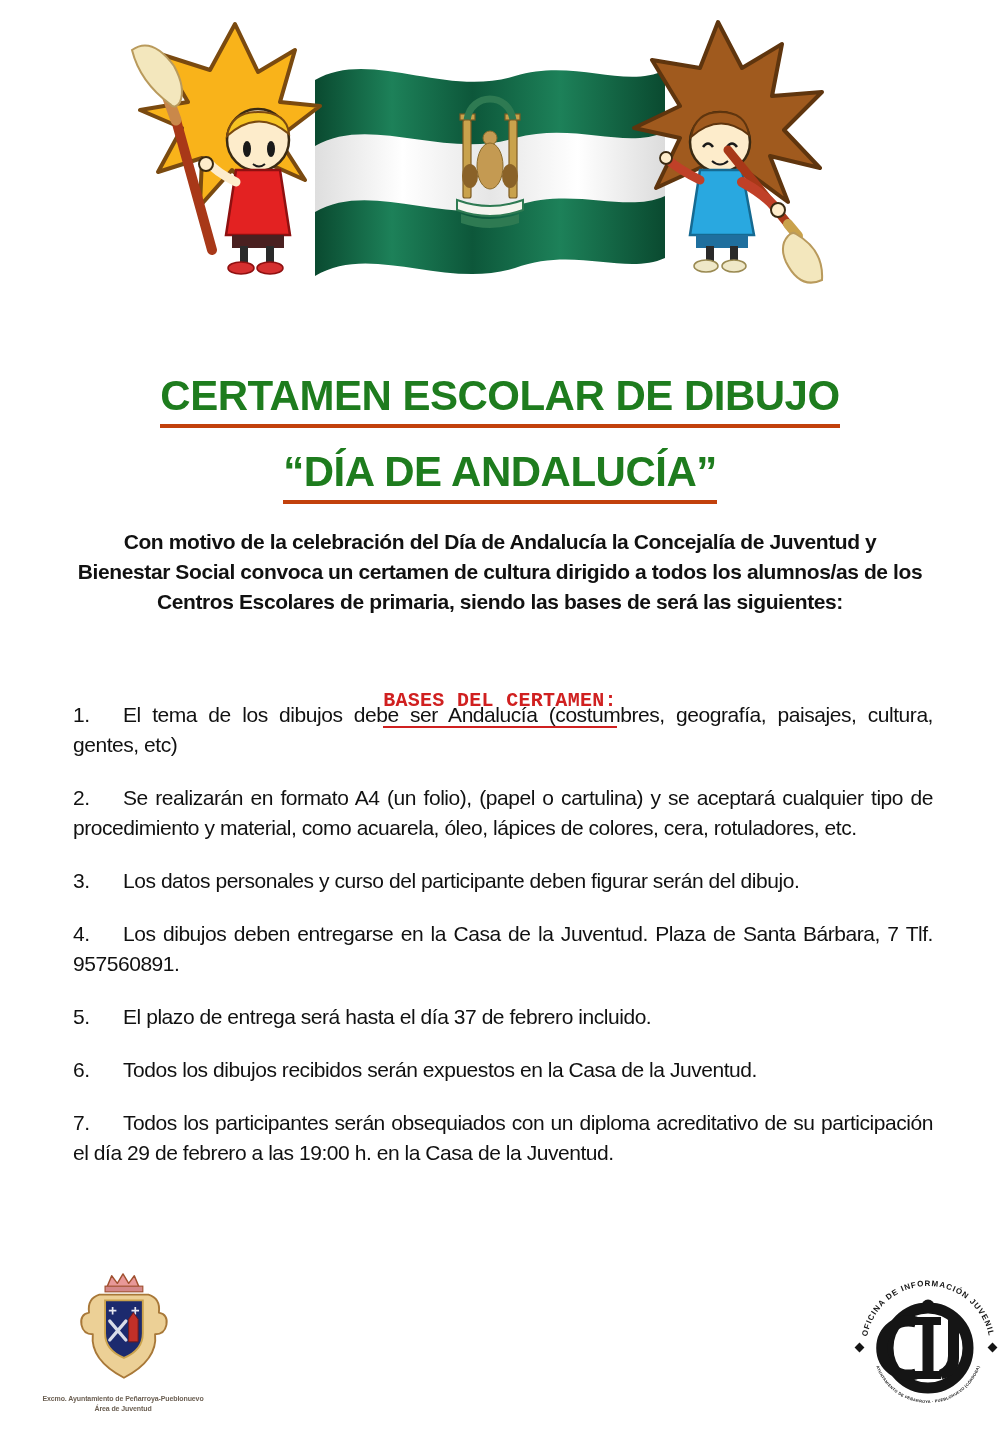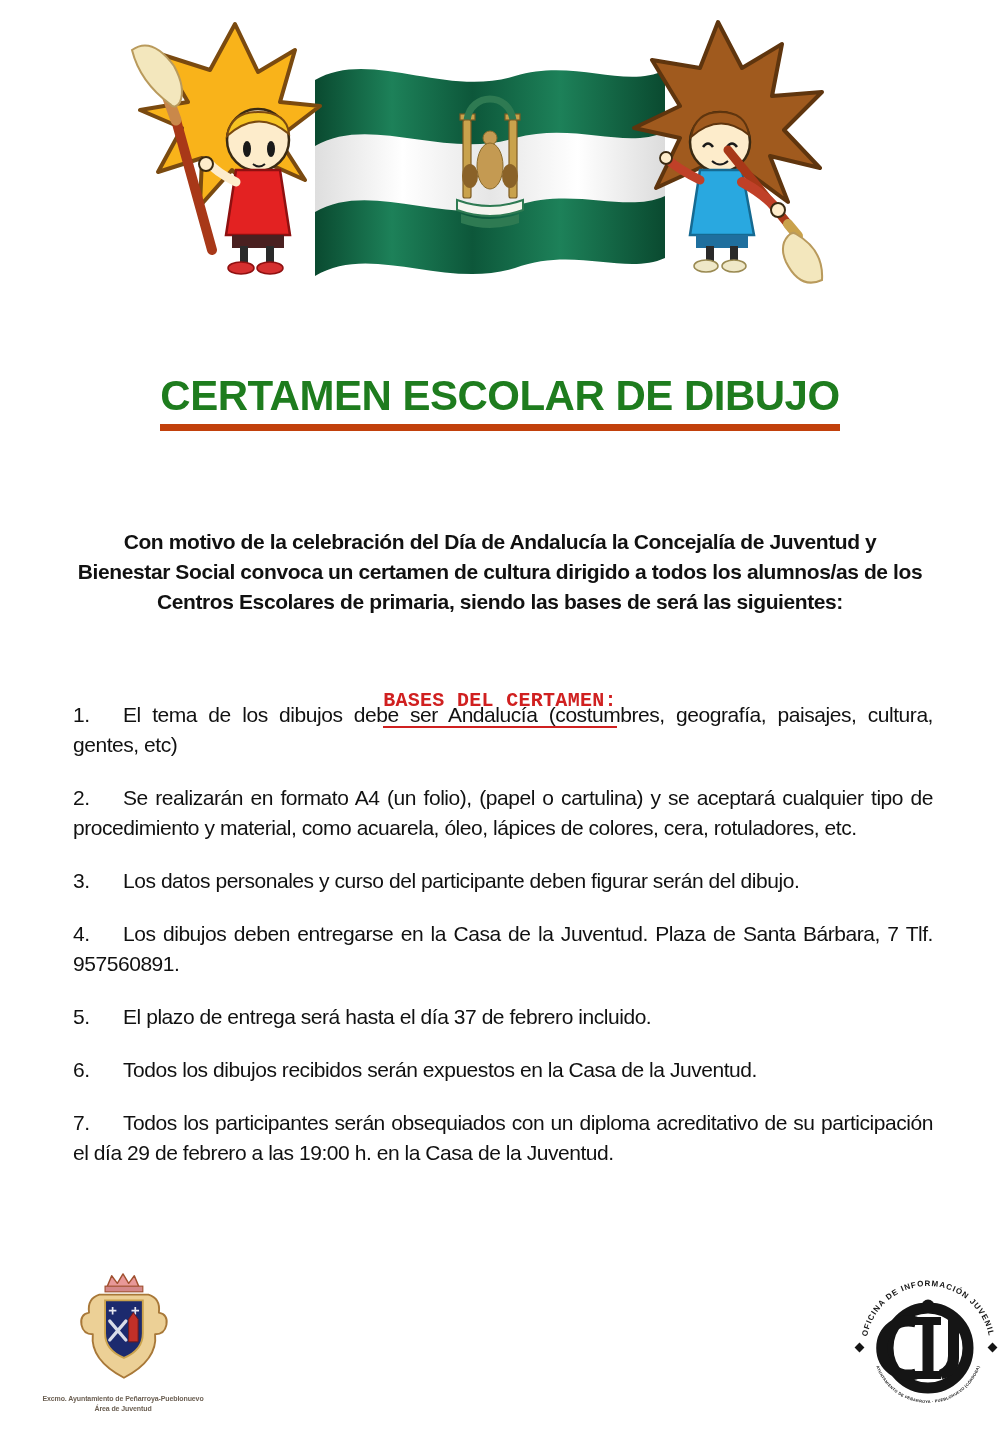--- a/index.html
+++ b/index.html
@@ -11,21 +11,21 @@
     color:#111111;
   }
   .page { position:relative; width:1000px; height:1430px; background:#ffffff; }
 
   .header-illustration { position:absolute; left:120px; top:10px; width:715px; height:295px; }
 
   .title {
     position:absolute; left:0; width:1000px; text-align:center;
     font-weight:bold; color:#1e7c1e; font-size:42px; letter-spacing:-0.5px;
   }
-  .title .u { border-bottom:7px solid #c2410c; padding-bottom:5px; }
+  .title .u { border-bottom:4px solid #c2410c; padding-bottom:5px; }
   .title-1 { top:372px; }
   .title-2 { top:448px; }
 
   .intro {
     position:absolute; left:0; top:527px; width:1000px;
     text-align:center; font-weight:bold; font-size:21px; line-height:30px;
     letter-spacing:-0.4px; color:#111;
   }
 
   .bases-heading {
@@ -134,20 +134,23 @@
         <path d="M676,224 q28,16 26,46 q-22,10 -36,-18 q-7,-16 2,-26 q4,-5 8,-2 z" fill="#f3e7bd" stroke="#b99a5c" stroke-width="2"></path>
       </g>
       <path d="M622,172 Q644,184 656,198" stroke="#c04028" stroke-width="10" fill="none" stroke-linecap="round"></path>
       <circle cx="658" cy="200" r="7" fill="#fdeccb" stroke="#3a2a12" stroke-width="2"></circle>
     </g>
   </svg>
 
   <div class="title title-1">
     <span class="u">CERTAMEN ESCOLAR DE DIBUJO</span>
   </div>
+  <div class="title title-2">
+    <span class="u">“DÍA DE ANDALUCÍA”</span>
+  </div>
 
   <div class="intro">
     <div>Con motivo de la celebración del Día de Andalucía la Concejalía de Juventud y</div>
     <div>Bienestar Social convoca un certamen de cultura dirigido a todos los alumnos/as de los</div>
     <div>Centros Escolares de primaria, siendo las bases de será las siguientes:</div>
   </div>
 
   <div class="bases-heading">
     <span class="u">BASES DEL CERTAMEN:</span>
   </div>

